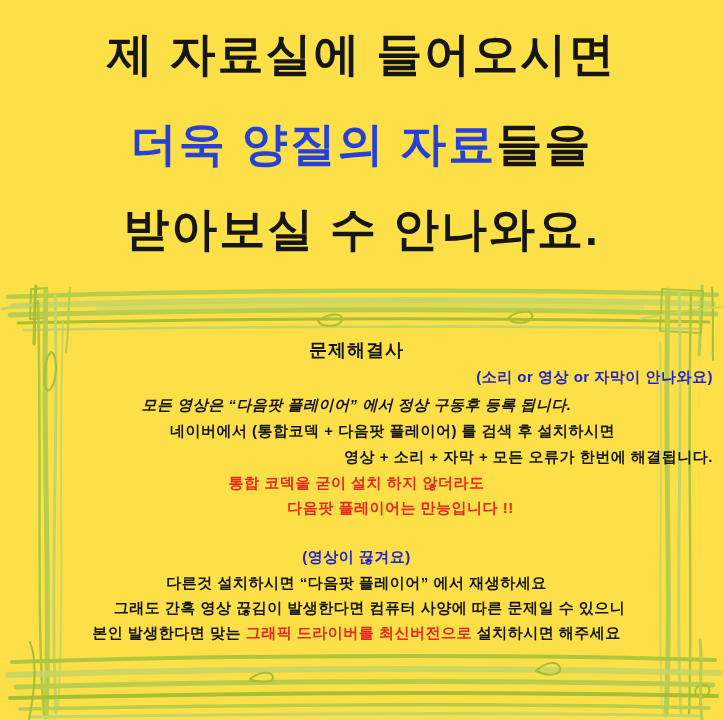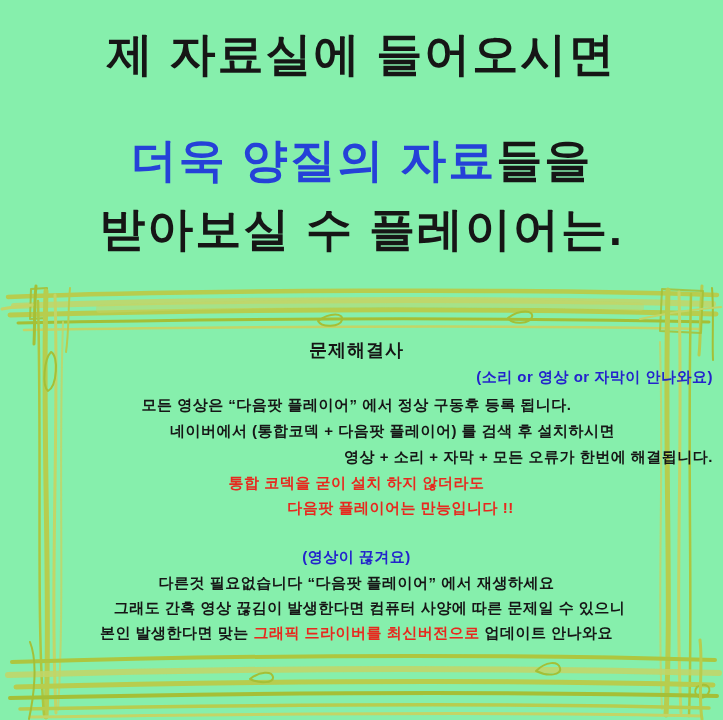--- a/index.html
+++ b/index.html
@@ -1,34 +1,34 @@
 <!DOCTYPE html>
 <html style="--header-blue: #2541d8; --box-blue: #2323cc; --accent-red: #e8281e; --text-black: #161616; --frame-green: #b7cd4e;"><head>
 <meta charset="utf-8">
 <style>
   html,body{margin:0;padding:0;background:#ffffff;}
   .canvas{
     position:relative;
     width:723px;height:720px;
     overflow:hidden;
-    background:#86efac;
+    background:#fde047;
     font-family:"Liberation Sans","DejaVu Sans",sans-serif;
   }
   
   .h-line{
     position:absolute;left:0;width:723px;
     text-align:center;
     font-weight:700;
     font-size:46px;
     letter-spacing:2px;
     color:var(--text-black);
     white-space:nowrap;
   }
   .h1{top:24px;}
-  .h2{top:130px;}
+  .h2{top:114px;}
   .h3{top:199px;}
   .h-blue{color:var(--header-blue);}
   
   .frame{position:absolute;left:0;top:0;width:723px;height:720px;}
   .frame path{fill:none;stroke-linecap:round;stroke-linejoin:round;}
   .s1{stroke:#aec63f;}
   .s2{stroke:#c3d566;}
   .s3{stroke:#b7cd4e;}
   .s4{stroke:#a5bf36;}
   
@@ -36,40 +36,40 @@
     position:absolute;left:0;width:713px;
     text-align:center;
     font-weight:700;
     font-size:15px;
     letter-spacing:0.5px;
     color:var(--text-black);
     white-space:nowrap;
   }
   .t-title {top:338px;font-size:18px;letter-spacing:1px;}
   .t-h1    {top:368px;color:var(--box-blue);text-align:right;}
-  .t-l1    {top:396px;}
+  .t-l1    {top:396px;font-style:italic;}
   .t-l2    {top:422px;padding-left:36px;}
   .t-l3    {top:448px;text-align:right;}
   .t-r1    {top:474px;color:var(--accent-red);text-align:center;}
   .t-r2    {top:499px;color:var(--accent-red);padding-left:44px;}
   .t-h2    {top:548px;color:var(--box-blue);}
   .t-l4    {top:574px;}
   .t-l5    {top:599px;padding-left:13px;}
   .t-l6    {top:624px;}
   .seg-red{color:var(--accent-red);}
 </style>
 </head>
 <body>
 
 <div class="canvas">
 
   <div>
     <div class="h-line h1">제 자료실에 들어오시면</div>
     <div class="h-line h2"><span class="h-blue">더욱 양질의 자료</span><span>들을</span></div>
-    <div class="h-line h3">받아보실 수 플레이어는.</div>
+    <div class="h-line h3">받아보실 수 안나와요.</div>
   </div>
 
   <svg class="frame" viewBox="0 0 723 720" aria-hidden="true">
 
     <path class="s3" stroke-width="4.5" d="M8,297 C180,290 540,288 717,295"></path>
     <path class="s2" stroke-width="6" opacity="0.85" d="M14,306 C200,299 520,298 713,304"></path>
     <path class="s3" stroke-width="5" d="M10,315 C240,309 500,308 716,314"></path>
     <path class="s4" stroke-width="3" d="M18,323 C260,318 480,317 709,322"></path>
     <path class="s2" stroke-width="2.5" d="M24,330 C300,326 520,325 701,329"></path>
     <path class="s2" stroke-width="8" opacity="0.5" d="M100,309 C300,302 500,301 640,307"></path>
@@ -114,18 +114,18 @@
     <div class="line t-title">문제해결사</div>
 
     <div class="line t-h1">(소리 or 영상 or 자막이 안나와요)</div>
     <div class="line t-l1">모든 영상은 “다음팟 플레이어” 에서 정상 구동후 등록 됩니다.</div>
     <div class="line t-l2">네이버에서 (통합코덱 + 다음팟 플레이어) 를 검색 후 설치하시면</div>
     <div class="line t-l3">영상 + 소리 + 자막 + 모든 오류가 한번에 해결됩니다.</div>
     <div class="line t-r1">통합 코덱을 굳이 설치 하지 않더라도</div>
     <div class="line t-r2">다음팟 플레이어는 만능입니다 !!</div>
 
     <div class="line t-h2">(영상이 끊겨요)</div>
-    <div class="line t-l4">다른것 필요없습니다 “다음팟 플레이어” 에서 재생하세요</div>
+    <div class="line t-l4">다른것 설치하시면 “다음팟 플레이어” 에서 재생하세요</div>
     <div class="line t-l5">그래도 간혹 영상 끊김이 발생한다면 컴퓨터 사양에 따른 문제일 수 있으니</div>
-    <div class="line t-l6"><span>본인 발생한다면 맞는 </span><span class="seg-red">그래픽 드라이버를 최신버전으로</span><span> 업데이트 안나와요</span></div>
+    <div class="line t-l6"><span>본인 발생한다면 맞는 </span><span class="seg-red">그래픽 드라이버를 최신버전으로</span><span> 설치하시면 해주세요</span></div>
   </div>
 
 </div>
 
 </body></html>

